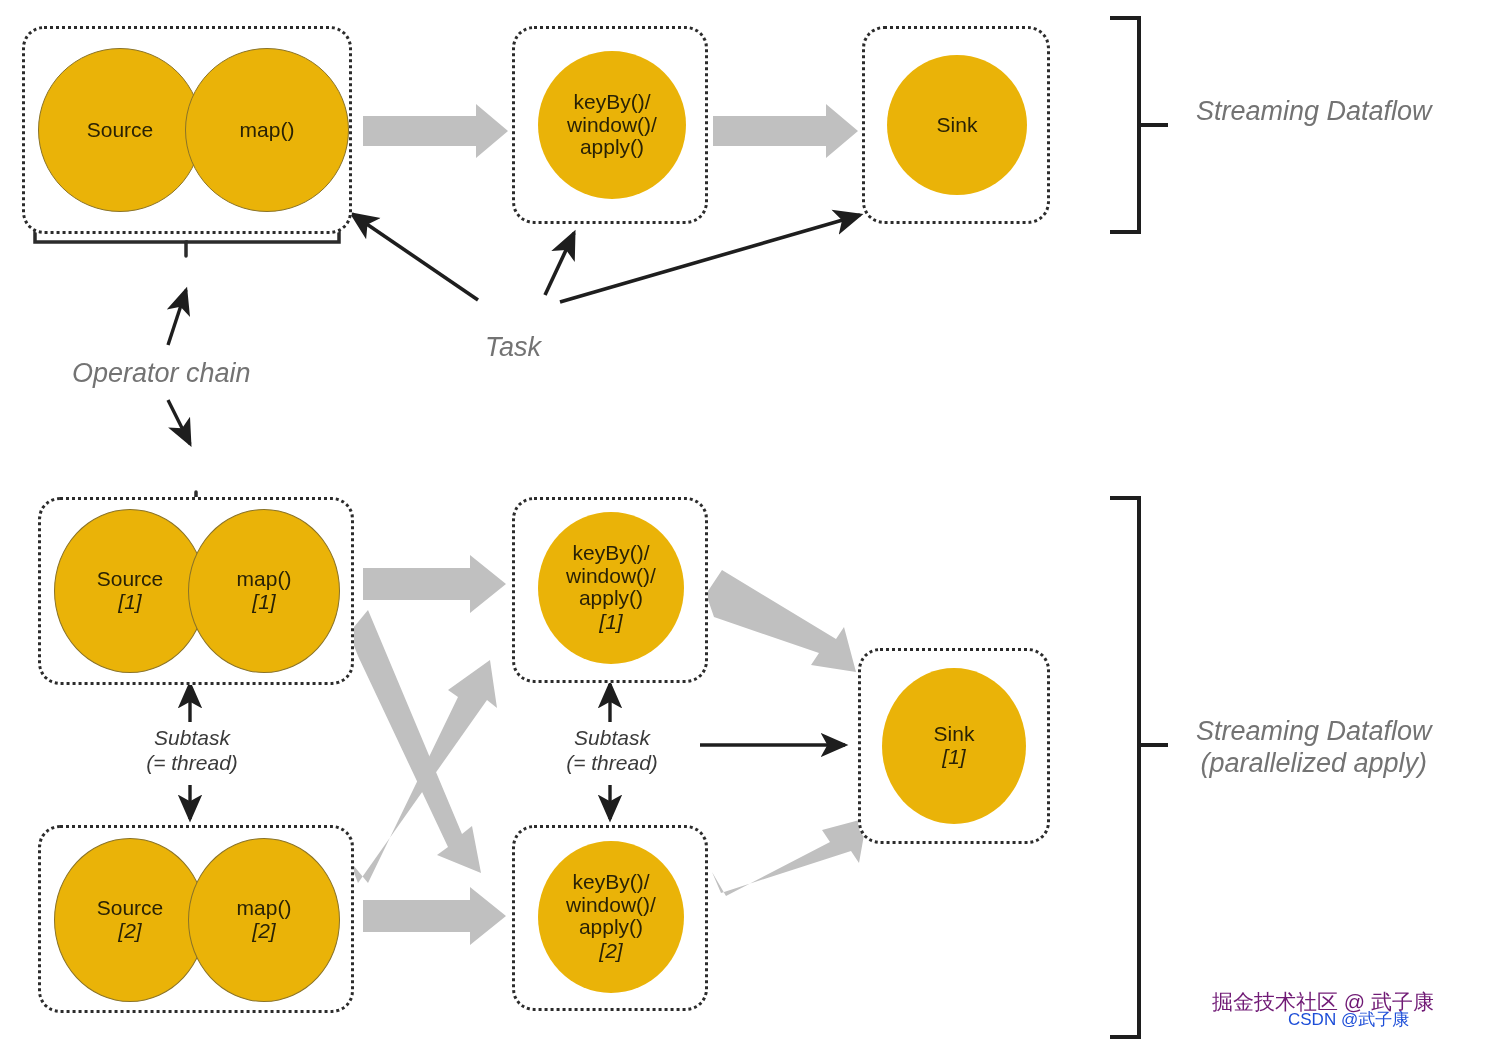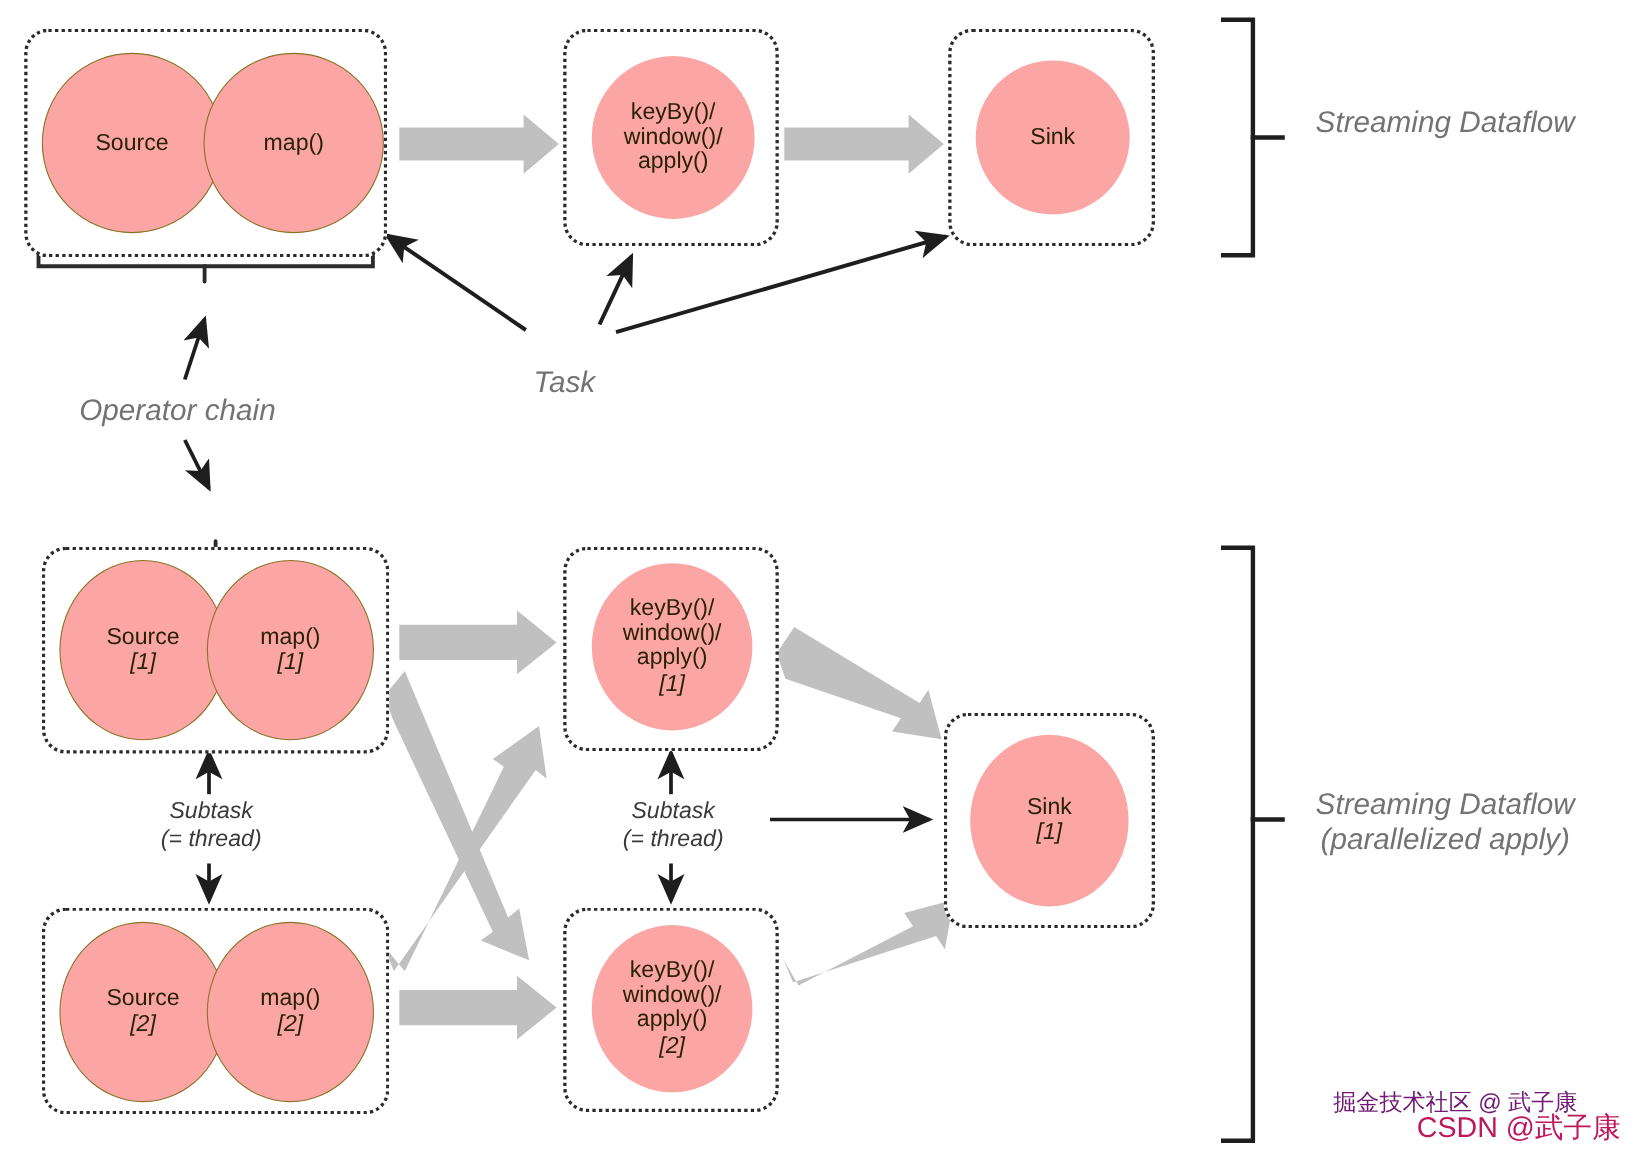--- a/index.html
+++ b/index.html
@@ -7,38 +7,38 @@
        font-family:"Liberation Sans","DejaVu Sans",sans-serif;}
 
   #stage{position:absolute;left:0;top:0;width:1500px;height:1047px;}
 
   
   .taskbox{position:absolute;border:3px dotted #2b2b2b;border-radius:22px;
            background:#ffffff;box-sizing:border-box;}
 
   
   .oper{position:absolute;border-radius:50%;
-        background:#fca5a5;border:1.5px solid #8a7328;
+        background:#eab308;border:1.5px solid #8a7328;
         display:flex;flex-direction:column;align-items:center;
         justify-content:center;box-sizing:border-box;}
-  .oper.noborder{border:none;background:#fca5a5;}
+  .oper.noborder{border:none;background:#eab308;}
   .oper .ln{display:block;line-height:1.08;color:#2a2205;
             font-size:21px;white-space:nowrap;text-align:center;}
   .oper .idx{font-style:italic;font-size:21px;color:#2a2205;line-height:1.15;}
 
   
   .anno{position:absolute;font-style:italic;color:#3a3a3a;
         font-size:21px;line-height:1.18;white-space:nowrap;}
   .anno.big{font-size:27px;color:#737373;}
   .anno.ctr{text-align:center;}
 
   
   .wm{position:absolute;white-space:nowrap;}
   .wm1{color:#701a75;font-size:21px;}
-  .wm2{color:#be185d;font-size:26px;text-align:right;}
+  .wm2{color:#1d4ed8;font-size:17px;text-align:right;}
 
   svg.overlay{position:absolute;left:0;top:0;width:1500px;height:1047px;
               pointer-events:none;}
 </style>
 </head>
 <body>
 
 <div id="stage">
 
   <svg class="overlay" viewBox="0 0 1500 1047">

